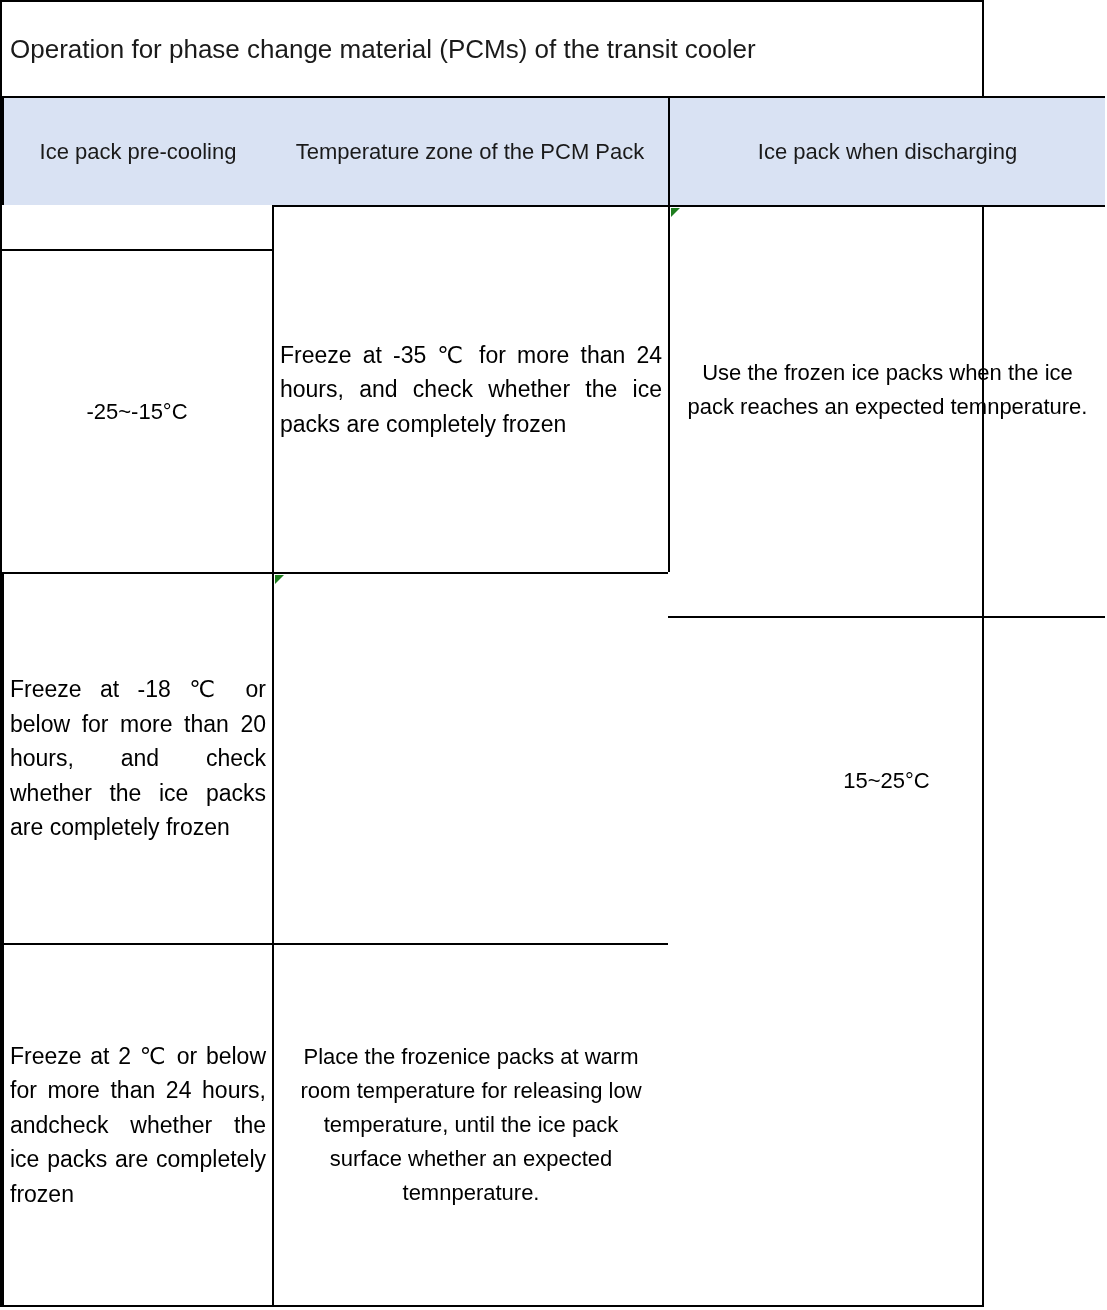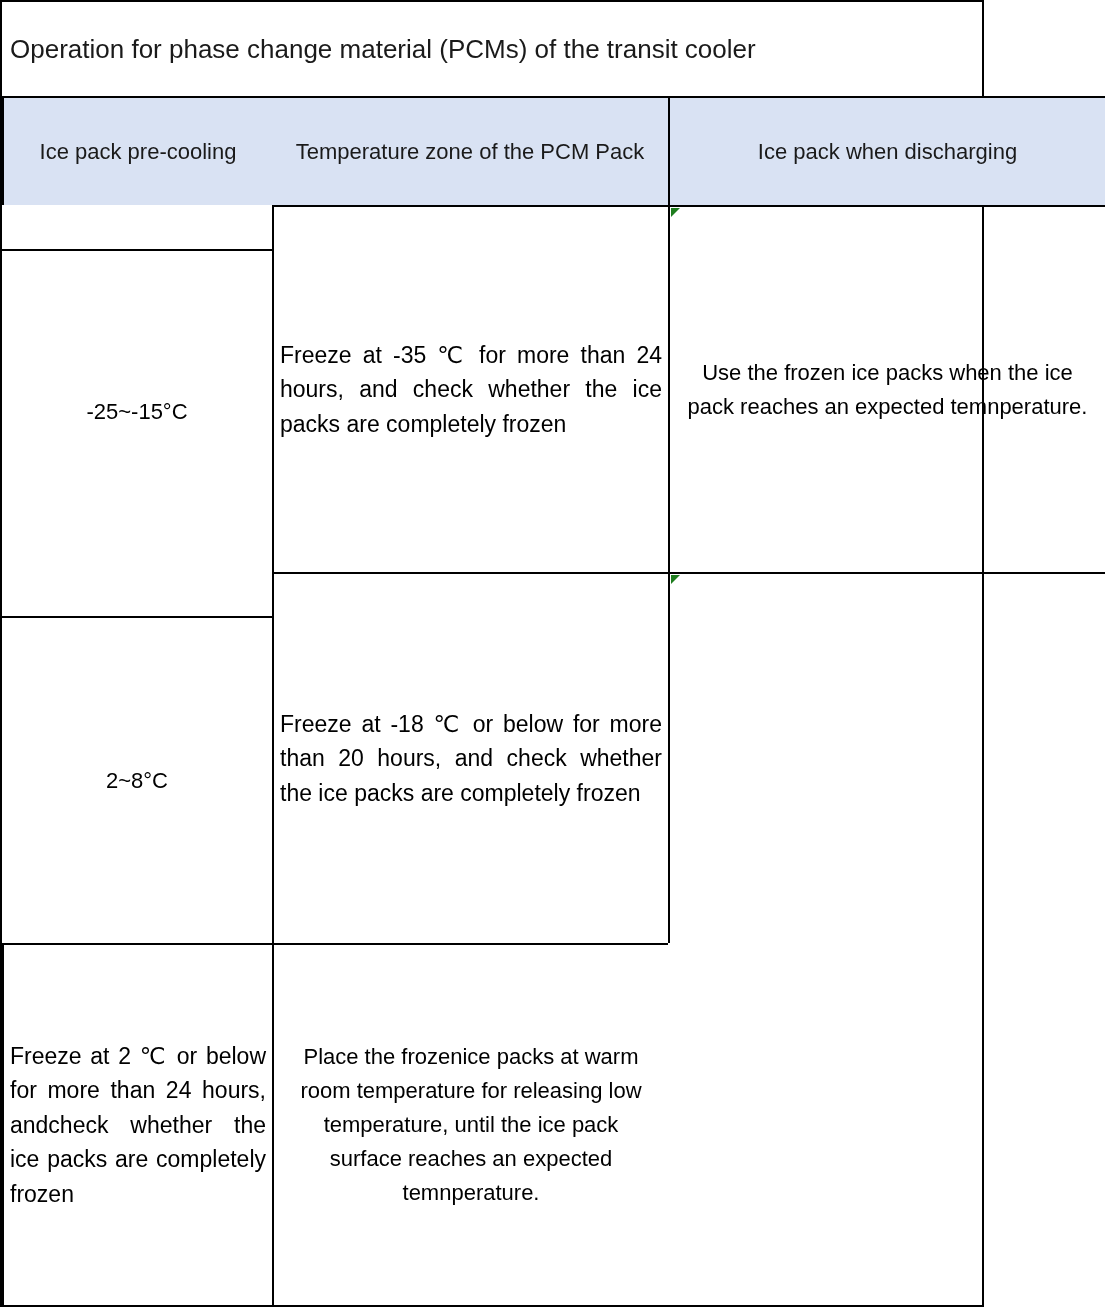--- a/index.html
+++ b/index.html
@@ -96,28 +96,28 @@
 
   <div class="cell td zone bt">-25~-15°C</div>
   <div class="cell td pre bt bl">
     <div class="txt">Freeze at -35 ℃ for more than 24 hours, and check whether the ice packs are completely frozen</div>
   </div>
   <div class="cell td dis bt bl">
     <span class="err-indicator"></span>
     <div>Use the frozen ice packs when the ice pack reaches an  expected temnperature.</div>
   </div>
 
-  <div class="cell td zone bt">2~8°C</div>
   <div class="cell td pre bt bl">
     <div class="txt">Freeze at -18 ℃ or below for more than 20 hours, and check whether the ice packs are completely frozen</div>
   </div>
   <div class="cell td dis bt bl">
     <span class="err-indicator"></span>
   </div>
 
+  <div class="cell td zone bt">15~25°C</div>
   <div class="cell td pre bt bl">
     <div class="txt">Freeze at 2 ℃ or below  for more than 24 hours, andcheck whether the ice packs are completely frozen</div>
   </div>
   <div class="cell td dis bt bl">
-    <div>Place the frozenice packs at warm room temperature for releasing low temperature,  until the ice pack surface reaches an  expected temnperature.</div>
+    <div>Place the frozenice packs at warm room temperature for releasing low temperature,  until the ice pack surface whether an  expected temnperature.</div>
   </div>
 
 </div>
 
 </body></html>

